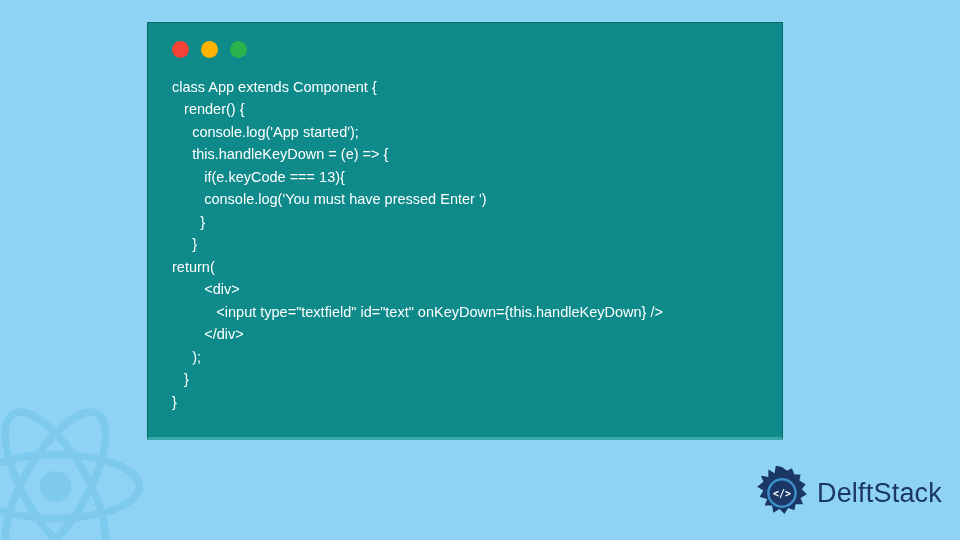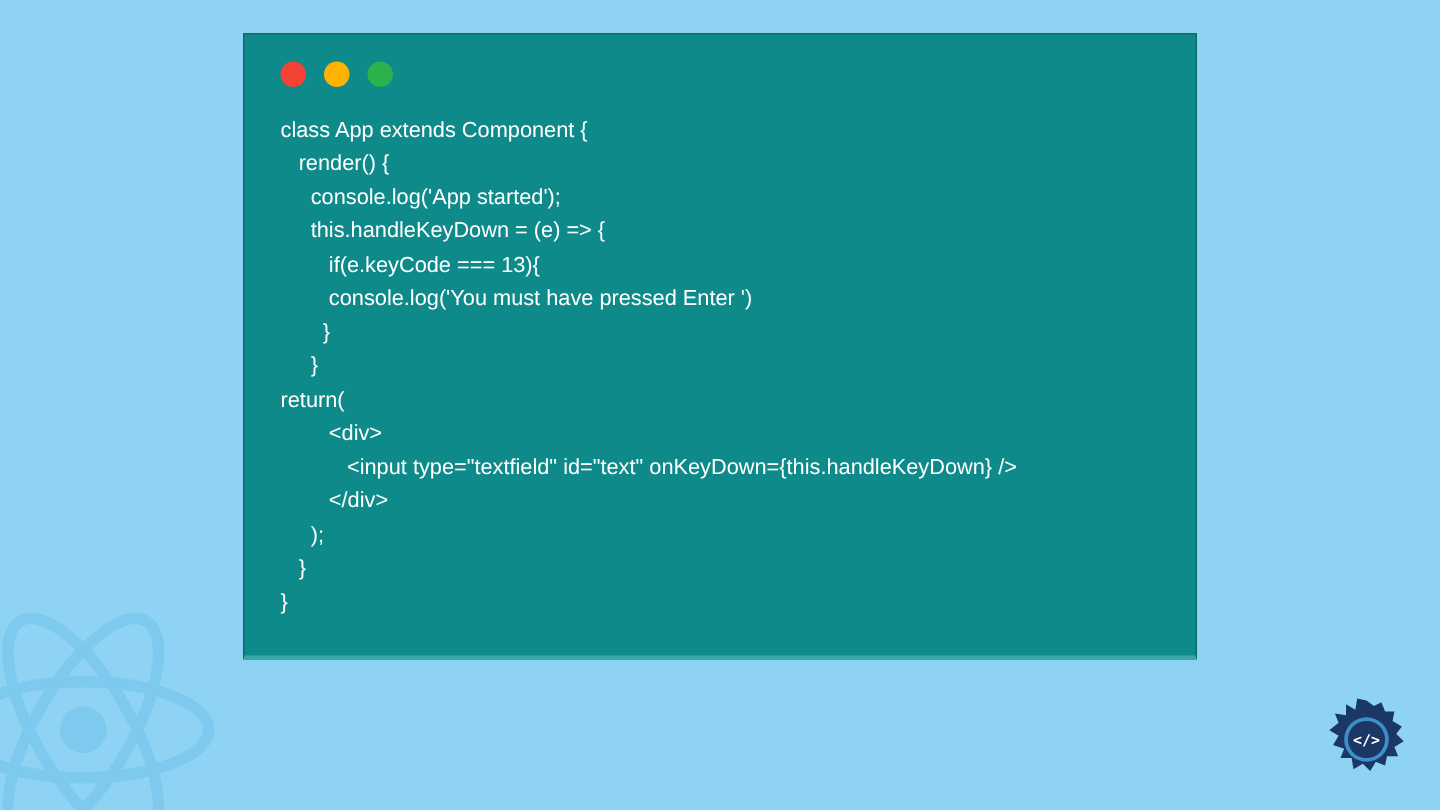--- a/index.html
+++ b/index.html
@@ -6,21 +6,21 @@
   body {
     width: 960px;
     height: 540px;
     background: #8fd3f4;
     position: relative;
     font-family: -apple-system, BlinkMacSystemFont, "Segoe UI", Arial, sans-serif;
     overflow: hidden;
   }
   .code-window {
     position: absolute;
-    left: 162px;
+    left: 147px;
     top: 22px;
     width: 636px;
     height: 418px;
     background: #0e8a8a;
     border: 1px solid #0a6b6b;
     border-bottom: 3px solid #3aa7a7;
     padding: 18px 24px 18px 24px;
   }
   .traffic-lights {
     display: flex;
@@ -108,13 +108,14 @@
   <svg class="brand-icon" viewBox="0 0 100 100">
     <g transform="translate(50,50)">
       <g fill="#1a3766">
         <path d="M0,-42 L8,-36 L16,-40 L20,-30 L30,-30 L28,-20 L38,-14 L32,-6 L40,2 L30,8 L34,18 L22,18 L20,28 L10,24 L4,34 L-4,26 L-14,32 L-16,20 L-28,20 L-24,10 L-36,6 L-30,-4 L-40,-10 L-30,-18 L-34,-28 L-22,-26 L-22,-38 L-12,-32 L-10,-44 Z" fill="#1a3766"></path>
       </g>
       <circle r="24" fill="#3d8fc9"></circle>
       <circle r="20" fill="#1a3766"></circle>
       <text x="0" y="6" text-anchor="middle" fill="#ffffff" font-size="16" font-family="monospace" font-weight="bold">&lt;/&gt;</text>
     </g>
   </svg>
+  <span class="brand-text">DelftStack</span>
 </div>
 
 </body></html>

